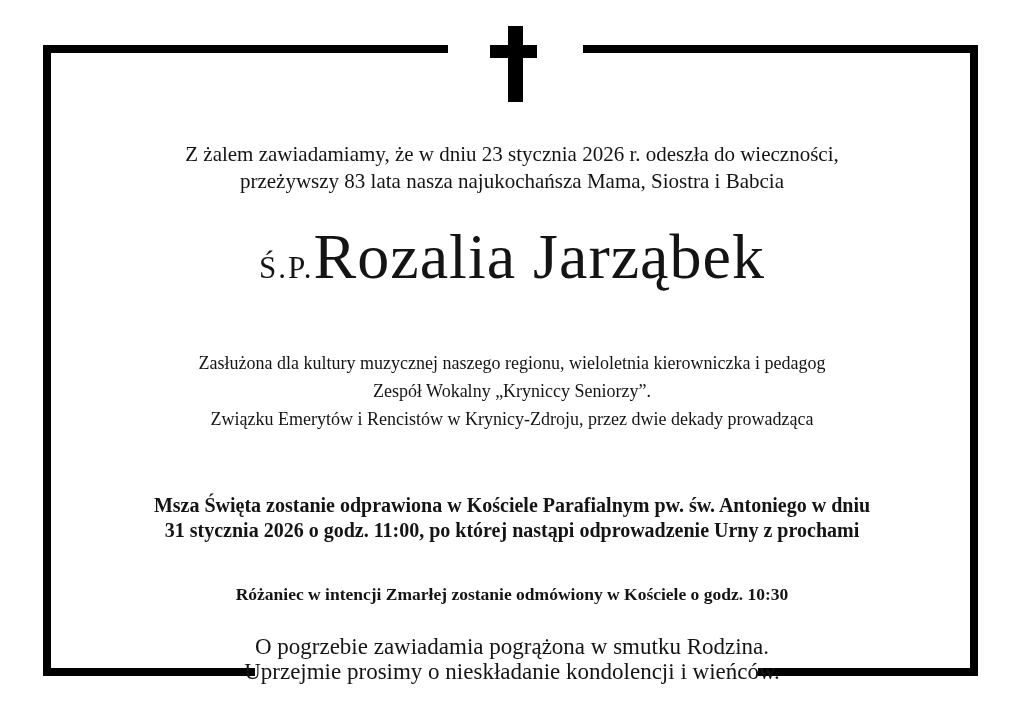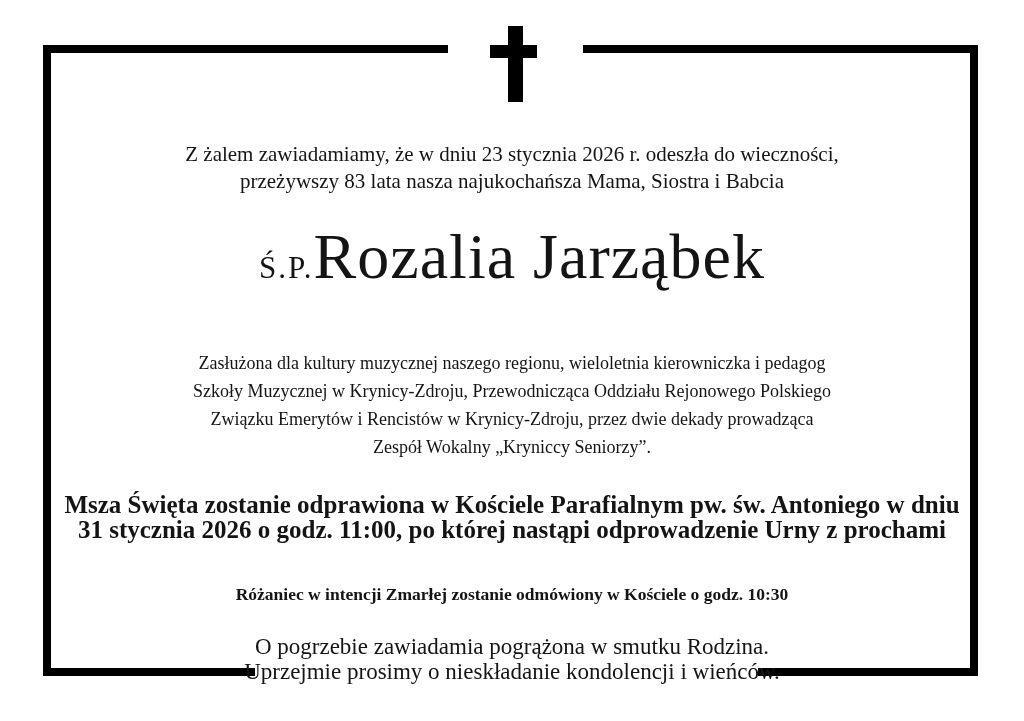--- a/index.html
+++ b/index.html
@@ -66,21 +66,21 @@
     font-size: 64px;
     letter-spacing: 1px;
   }
   .bio {
     top: 349px;
     font-size: 18px;
     line-height: 28px;
   }
   .funeral {
     top: 493px;
-    font-size: 25px;
+    font-size: 20px;
     font-weight: bold;
     line-height: 24.5px;
   }
   .rosary {
     top: 584px;
     font-size: 17.5px;
     font-weight: bold;
   }
   .closing {
     top: 634px;
@@ -110,23 +110,22 @@
     <div>przeżywszy 83 lata nasza najukochańsza Mama, Siostra i Babcia</div>
   </div>
 
   <div class="txt name-row">
     <span class="name-prefix">Ś.P.</span>
     <span class="deceased-name">Rozalia Jarząbek</span>
   </div>
 
   <div class="txt bio">
     <div>Zasłużona dla kultury muzycznej naszego regionu, wieloletnia kierowniczka i pedagog</div>
-    <div>Szkoły Muzycznej w Krynicy-Zdroju, Przewodnicząca Oddziału Rejonowego Polskiego</div>
+    <div>Zespół Wokalny „Kryniccy Seniorzy”.</div>
     <div>Związku Emerytów i Rencistów w Krynicy-Zdroju, przez dwie dekady prowadząca</div>
-    <div>Zespół Wokalny „Kryniccy Seniorzy”.</div>
   </div>
 
   <div class="txt funeral">
     <div>Msza Święta zostanie odprawiona w Kościele Parafialnym pw. św. Antoniego w dniu</div>
     <div>31 stycznia 2026 o godz. 11:00, po której nastąpi odprowadzenie Urny z prochami</div>
   </div>
 
   <div class="txt rosary">Różaniec w intencji Zmarłej zostanie odmówiony w Kościele o godz. 10:30</div>
 
   <div class="txt closing">

